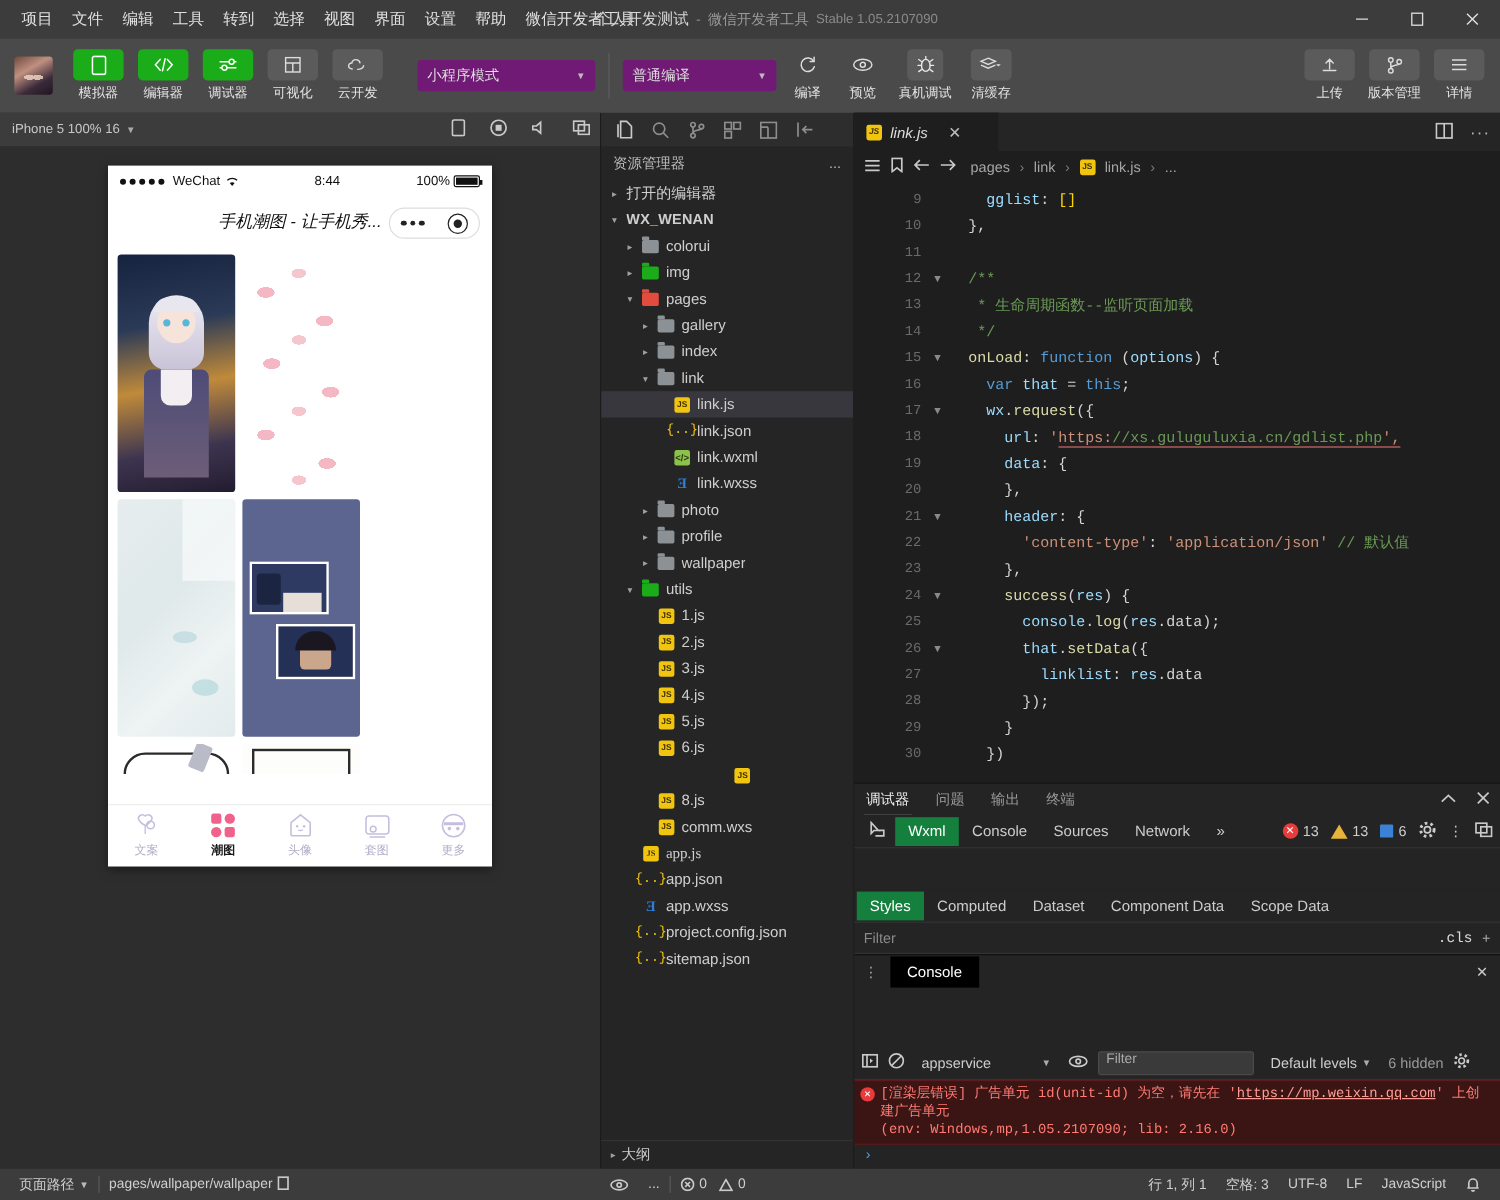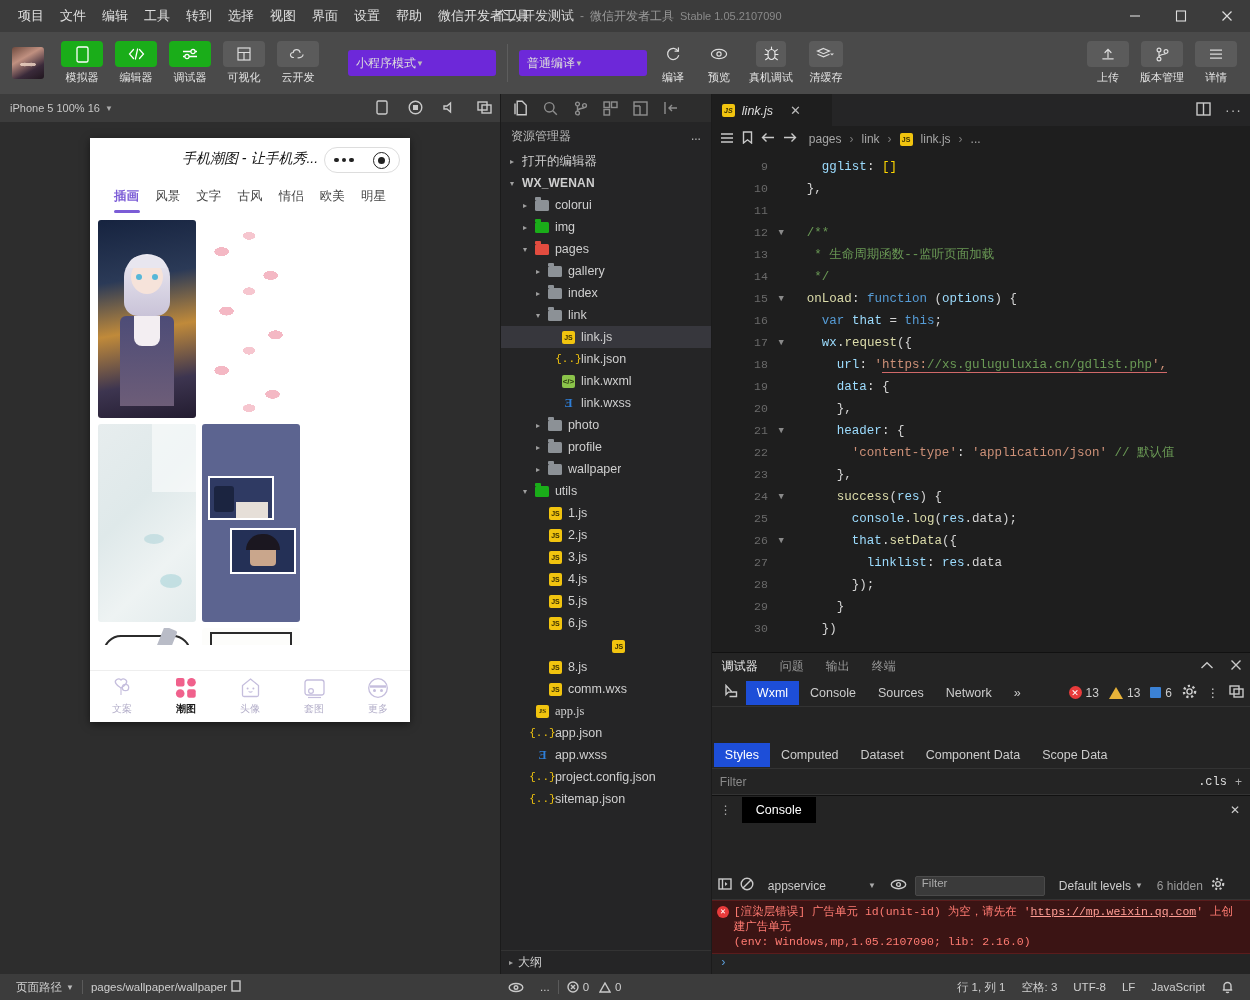--- a/index.html
+++ b/index.html
@@ -51,22 +51,22 @@
   }
   .tbtn { display:flex; flex-direction:column; align-items:center; width:48px; gap:3px; cursor:default;}
   .tbtn .box {
     width:42px; height:26px; border-radius:4px; display:flex; align-items:center; justify-content:center;
     background:#5b5b5b; color:#dcdcdc; font-size:13px;
   }
   .tbtn.green .box { background:#1aad19; color:#fff; }
   .tbtn .lbl { font-size:11px; color:#e3e3e3; white-space:nowrap; }
   .tbar-sep { width:1px; height:38px; background:#5d5d5d; margin:0 5px; }
   .select {
-    height:26px; min-width:148px; background:#6d28d9; border-radius:3px; color:#ddd;
-    display:flex; align-items:center; padding:0 8px; font-size:12px; 
+    height:26px; min-width:148px; background:#701a75; border-radius:3px; color:#ddd;
+    display:flex; align-items:center; padding:0 8px; font-size:12px; justify-content:space-between;
   }
   .select .caret { font-size:8px; color:#bbb; }
   .toolbar-right { position:absolute; right:10px; top:0; height:62px; display:flex; align-items:center; gap:4px;}
 
   
   .main { flex:1 1 auto; display:flex; min-height:0; }
 
   
   .sim-col { width:500px; flex:0 0 500px; display:flex; flex-direction:column; background:#2d2d2d; }
   .sim-toolbar {
@@ -195,21 +195,21 @@
   .dt-head { height:26px; display:flex; align-items:center; padding:0 8px; gap:18px; position:relative; }
   .dt-tab { font-size:12px; color:#999; padding:4px 2px; position:relative; }
   .dt-tab.active { color:#eee; }
   .dt-tab.active::after{content:"";position:absolute;left:0;right:0;bottom:-2px;height:2px;background:#ddd;}
   .dt-head-right { position:absolute; right:8px; display:flex; gap:16px; align-items:center; color:#bbb; }
   .dt-bar {
     height:28px; display:flex; align-items:center; gap:0px; padding:0 4px; background:#242424;
     border-bottom:1px solid #333; position:relative;
   }
   .dt-btn2 { font-size:12.5px; color:#ccc; padding:5px 11px; }
-  .dt-btn2.sel { background:#1d4ed8; color:#fff; }
+  .dt-btn2.sel { background:#15803d; color:#fff; }
   .dt-bar-right { position:absolute; right:6px; display:flex; align-items:center; gap:10px; font-size:12px; }
   .pill { display:flex; align-items:center; gap:4px; }
   .dot-err { width:13px;height:13px;border-radius:50%;background:#e83b3b;color:#fff;font-size:9px;
              display:flex;align-items:center;justify-content:center;}
   .tri-warn { width:0;height:0;border-left:7px solid transparent;border-right:7px solid transparent;border-bottom:12px solid #e8b339;}
   .sq-info { width:11px;height:11px;background:#3b82d6;border-radius:1px; }
   .dt-empty { height:34px; background:#242424; }
   .dt-bar2 { height:28px; display:flex; align-items:center; padding:0 2px; background:#242424; border-bottom:1px solid #333;}
   .dt-filter { height:26px; display:flex; align-items:center; justify-content:space-between; padding:0 8px;
                color:#8a8a8a; font-size:12px; border-bottom:1px solid #333;}
@@ -452,42 +452,52 @@
                 <rect x="1" y="1" width="9" height="8"></rect>
                 <rect x="5" y="4" width="9" height="8"></rect>
               </svg>
           </span>
         </div>
       </div>
 
       <div class="sim-body">
         <div class="phone">
 
+          <div class="ph-status">
+            <div class="ph-dots">
+              <i class="d"></i>
+                <i class="d"></i>
+                <i class="d"></i>
+                <i class="d"></i>
+                <i class="d"></i>
+              <span style="margin-left:4px">WeChat</span>
+              <svg width="11" height="9" viewBox="0 0 11 9" style="margin-left:1px">
+                  <path d="M5.5 8l2-2.4a3.2 3.2 0 0 0-4 0z" fill="#111"></path>
+                  <path d="M1.4 3.2a6 6 0 0 1 8.2 0" stroke="#111" fill="none" stroke-width="1.1"></path>
+                </svg>
+            </div>
+            <div>8:44</div>
+            <div class="ph-batt">
+              <span>100%</span>
+              <span class="cell"></span>
+            </div>
+          </div>
 
           <div class="ph-nav">
             <span class="t">手机潮图 - 让手机秀...</span>
             <div class="ph-caps">
               <span class="three">
                   <i></i>
                   <i></i>
                   <i></i>
                 </span>
               <span class="circ"></span>
             </div>
           </div>
 
-          <div class="ph-tabs">
-            <div class="ph-tab active">插画</div>
-            <div class="ph-tab">风景</div>
-            <div class="ph-tab">文字</div>
-            <div class="ph-tab">古风</div>
-            <div class="ph-tab">情侣</div>
-            <div class="ph-tab">欧美</div>
-            <div class="ph-tab">明星</div>
-          </div>
 
           <div class="ph-grid">
 
             <div class="card" style="background:linear-gradient(170deg,#16233f 0%,#2b3a57 30%,#c08a3a 55%,#3d3550 80%,#231c30 100%);">
               <div style="position:absolute;left:26px;top:34px;width:46px;height:62px;border-radius:23px 23px 14px 14px;background:linear-gradient(180deg,#eceaf2,#c9c3d8);"></div>
               <div style="position:absolute;left:33px;top:40px;width:32px;height:34px;border-radius:50%;background:#f6e3da;"></div>
               <div style="position:absolute;left:38px;top:54px;width:6px;height:6px;border-radius:50%;background:#56b7d8;"></div>
               <div style="position:absolute;left:54px;top:54px;width:6px;height:6px;border-radius:50%;background:#56b7d8;"></div>
               <div style="position:absolute;left:30px;top:36px;width:38px;height:12px;border-radius:19px 19px 0 0;background:#e8e6ef;"></div>
               <div style="position:absolute;left:22px;top:96px;width:54px;height:90px;background:linear-gradient(180deg,#4d4c77,#6d5d78);border-radius:6px 6px 0 0;"></div>

